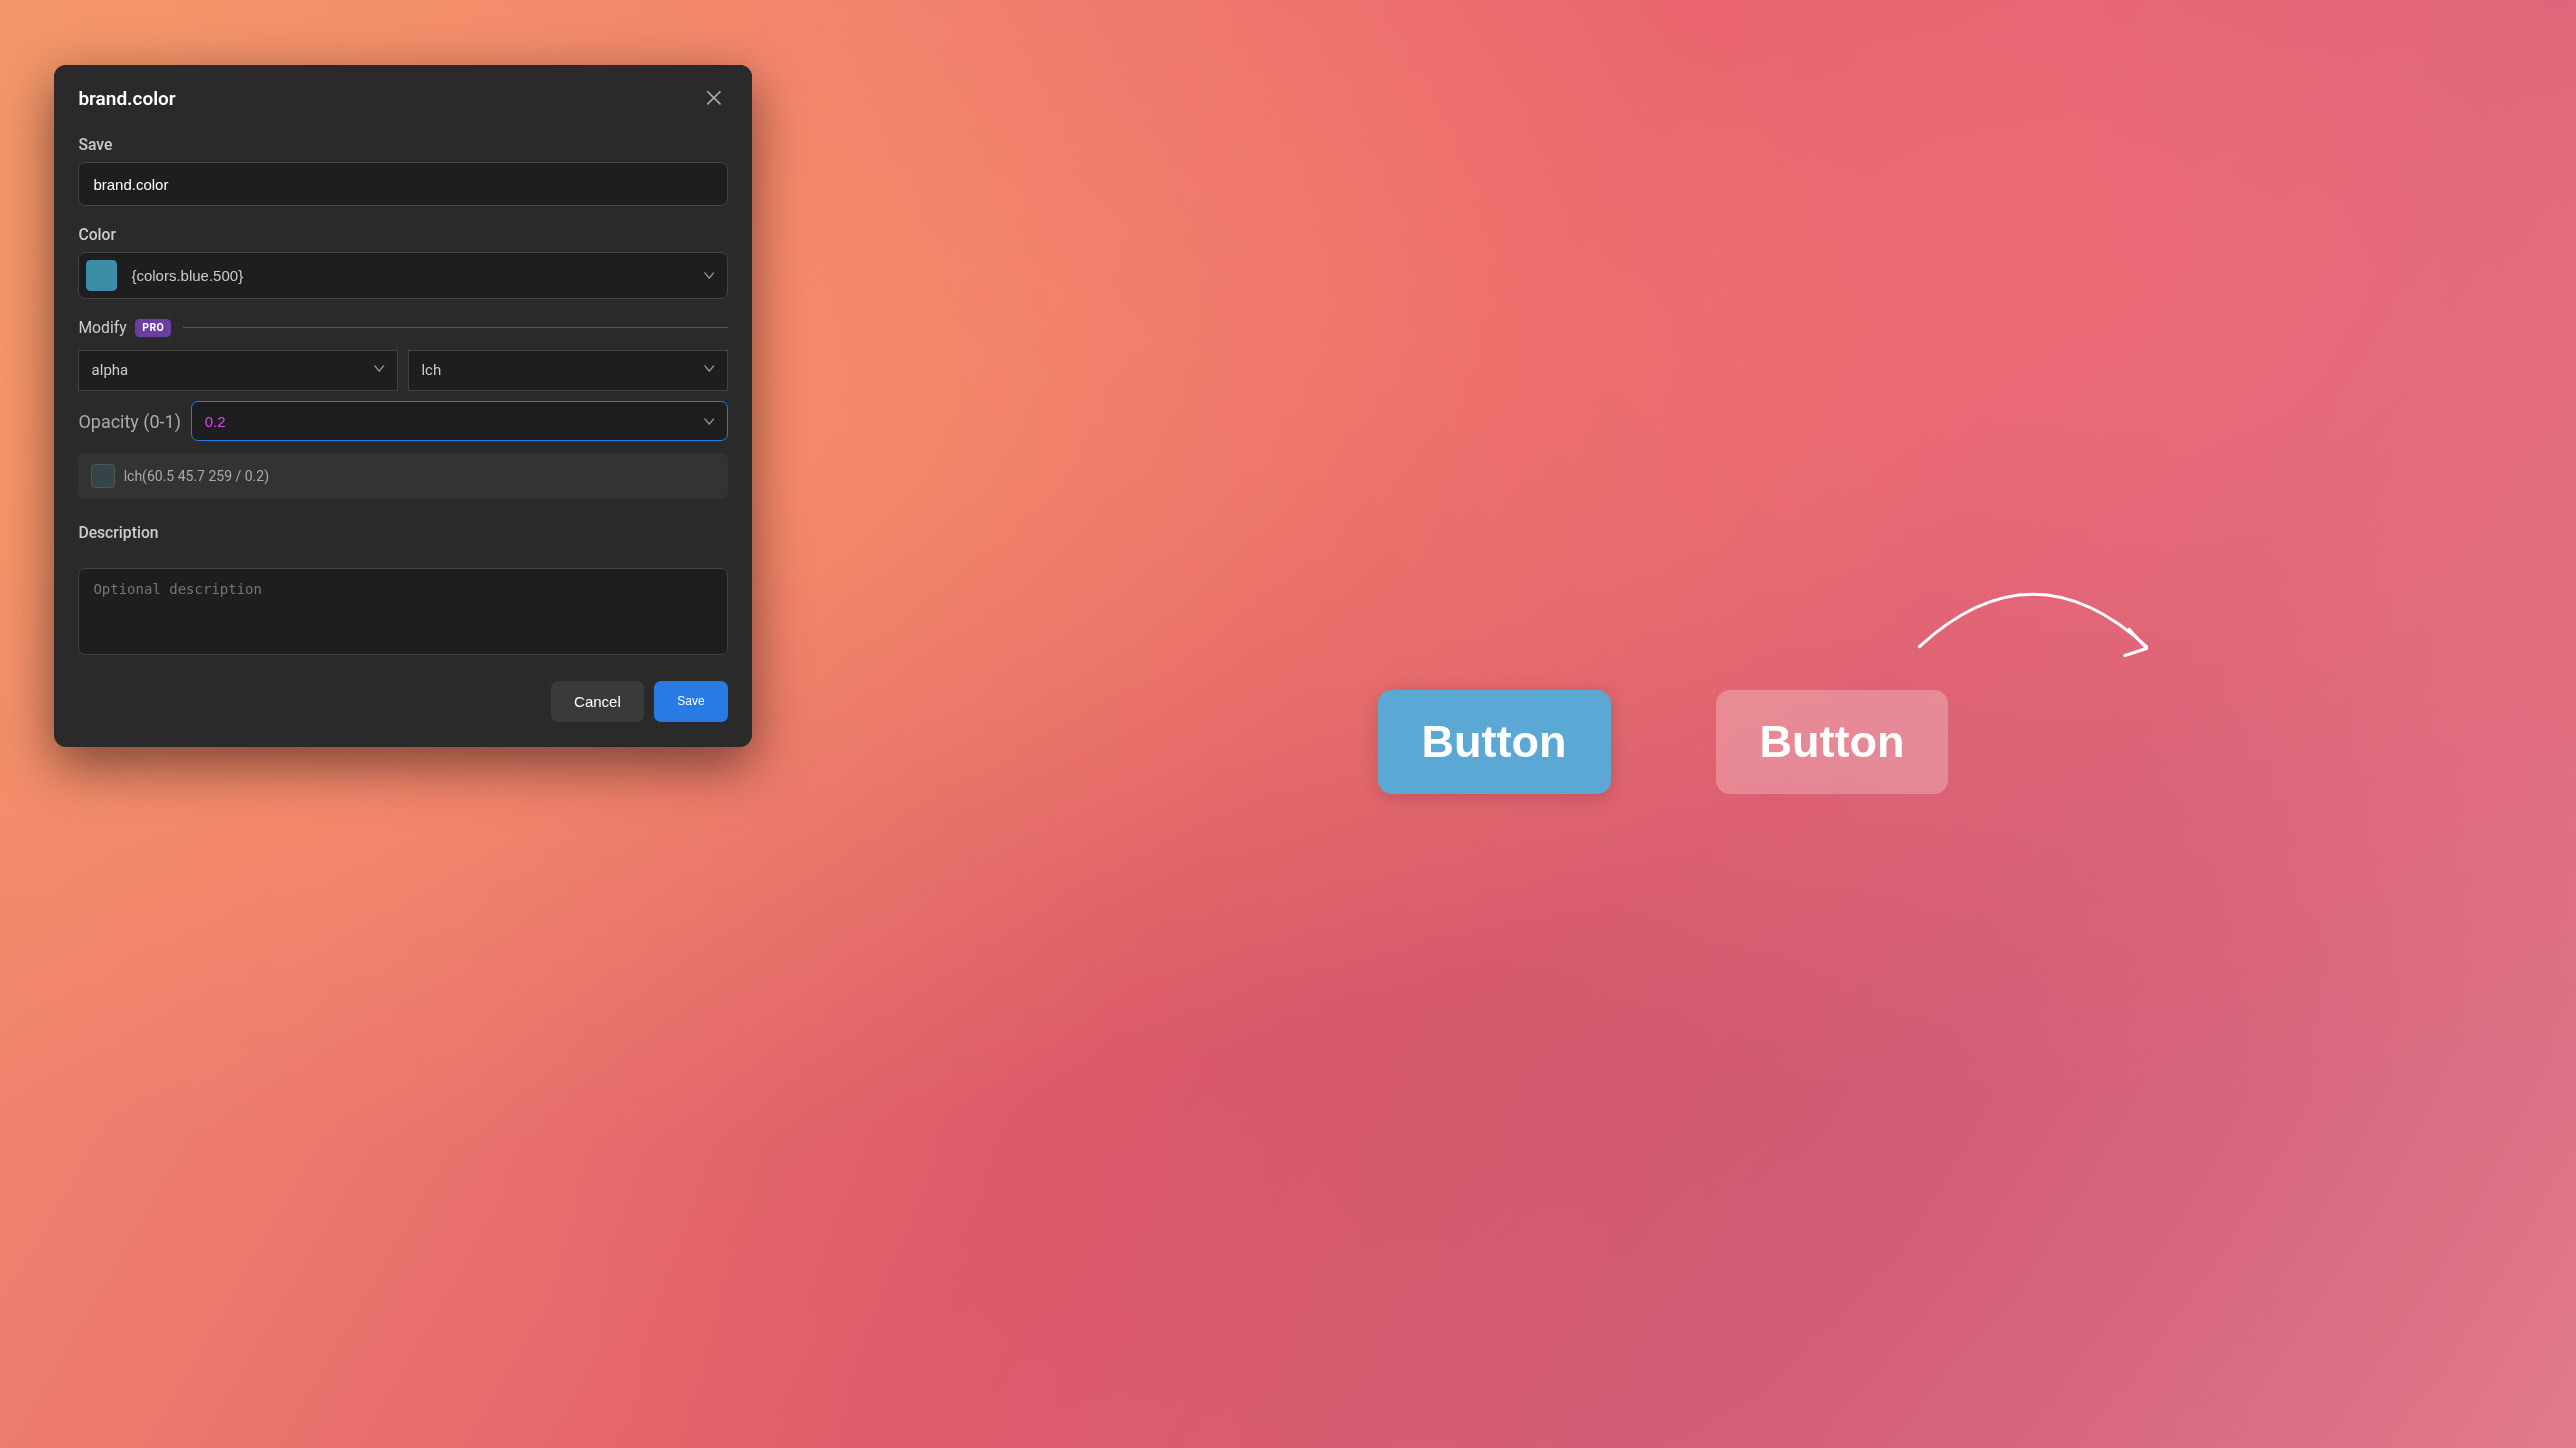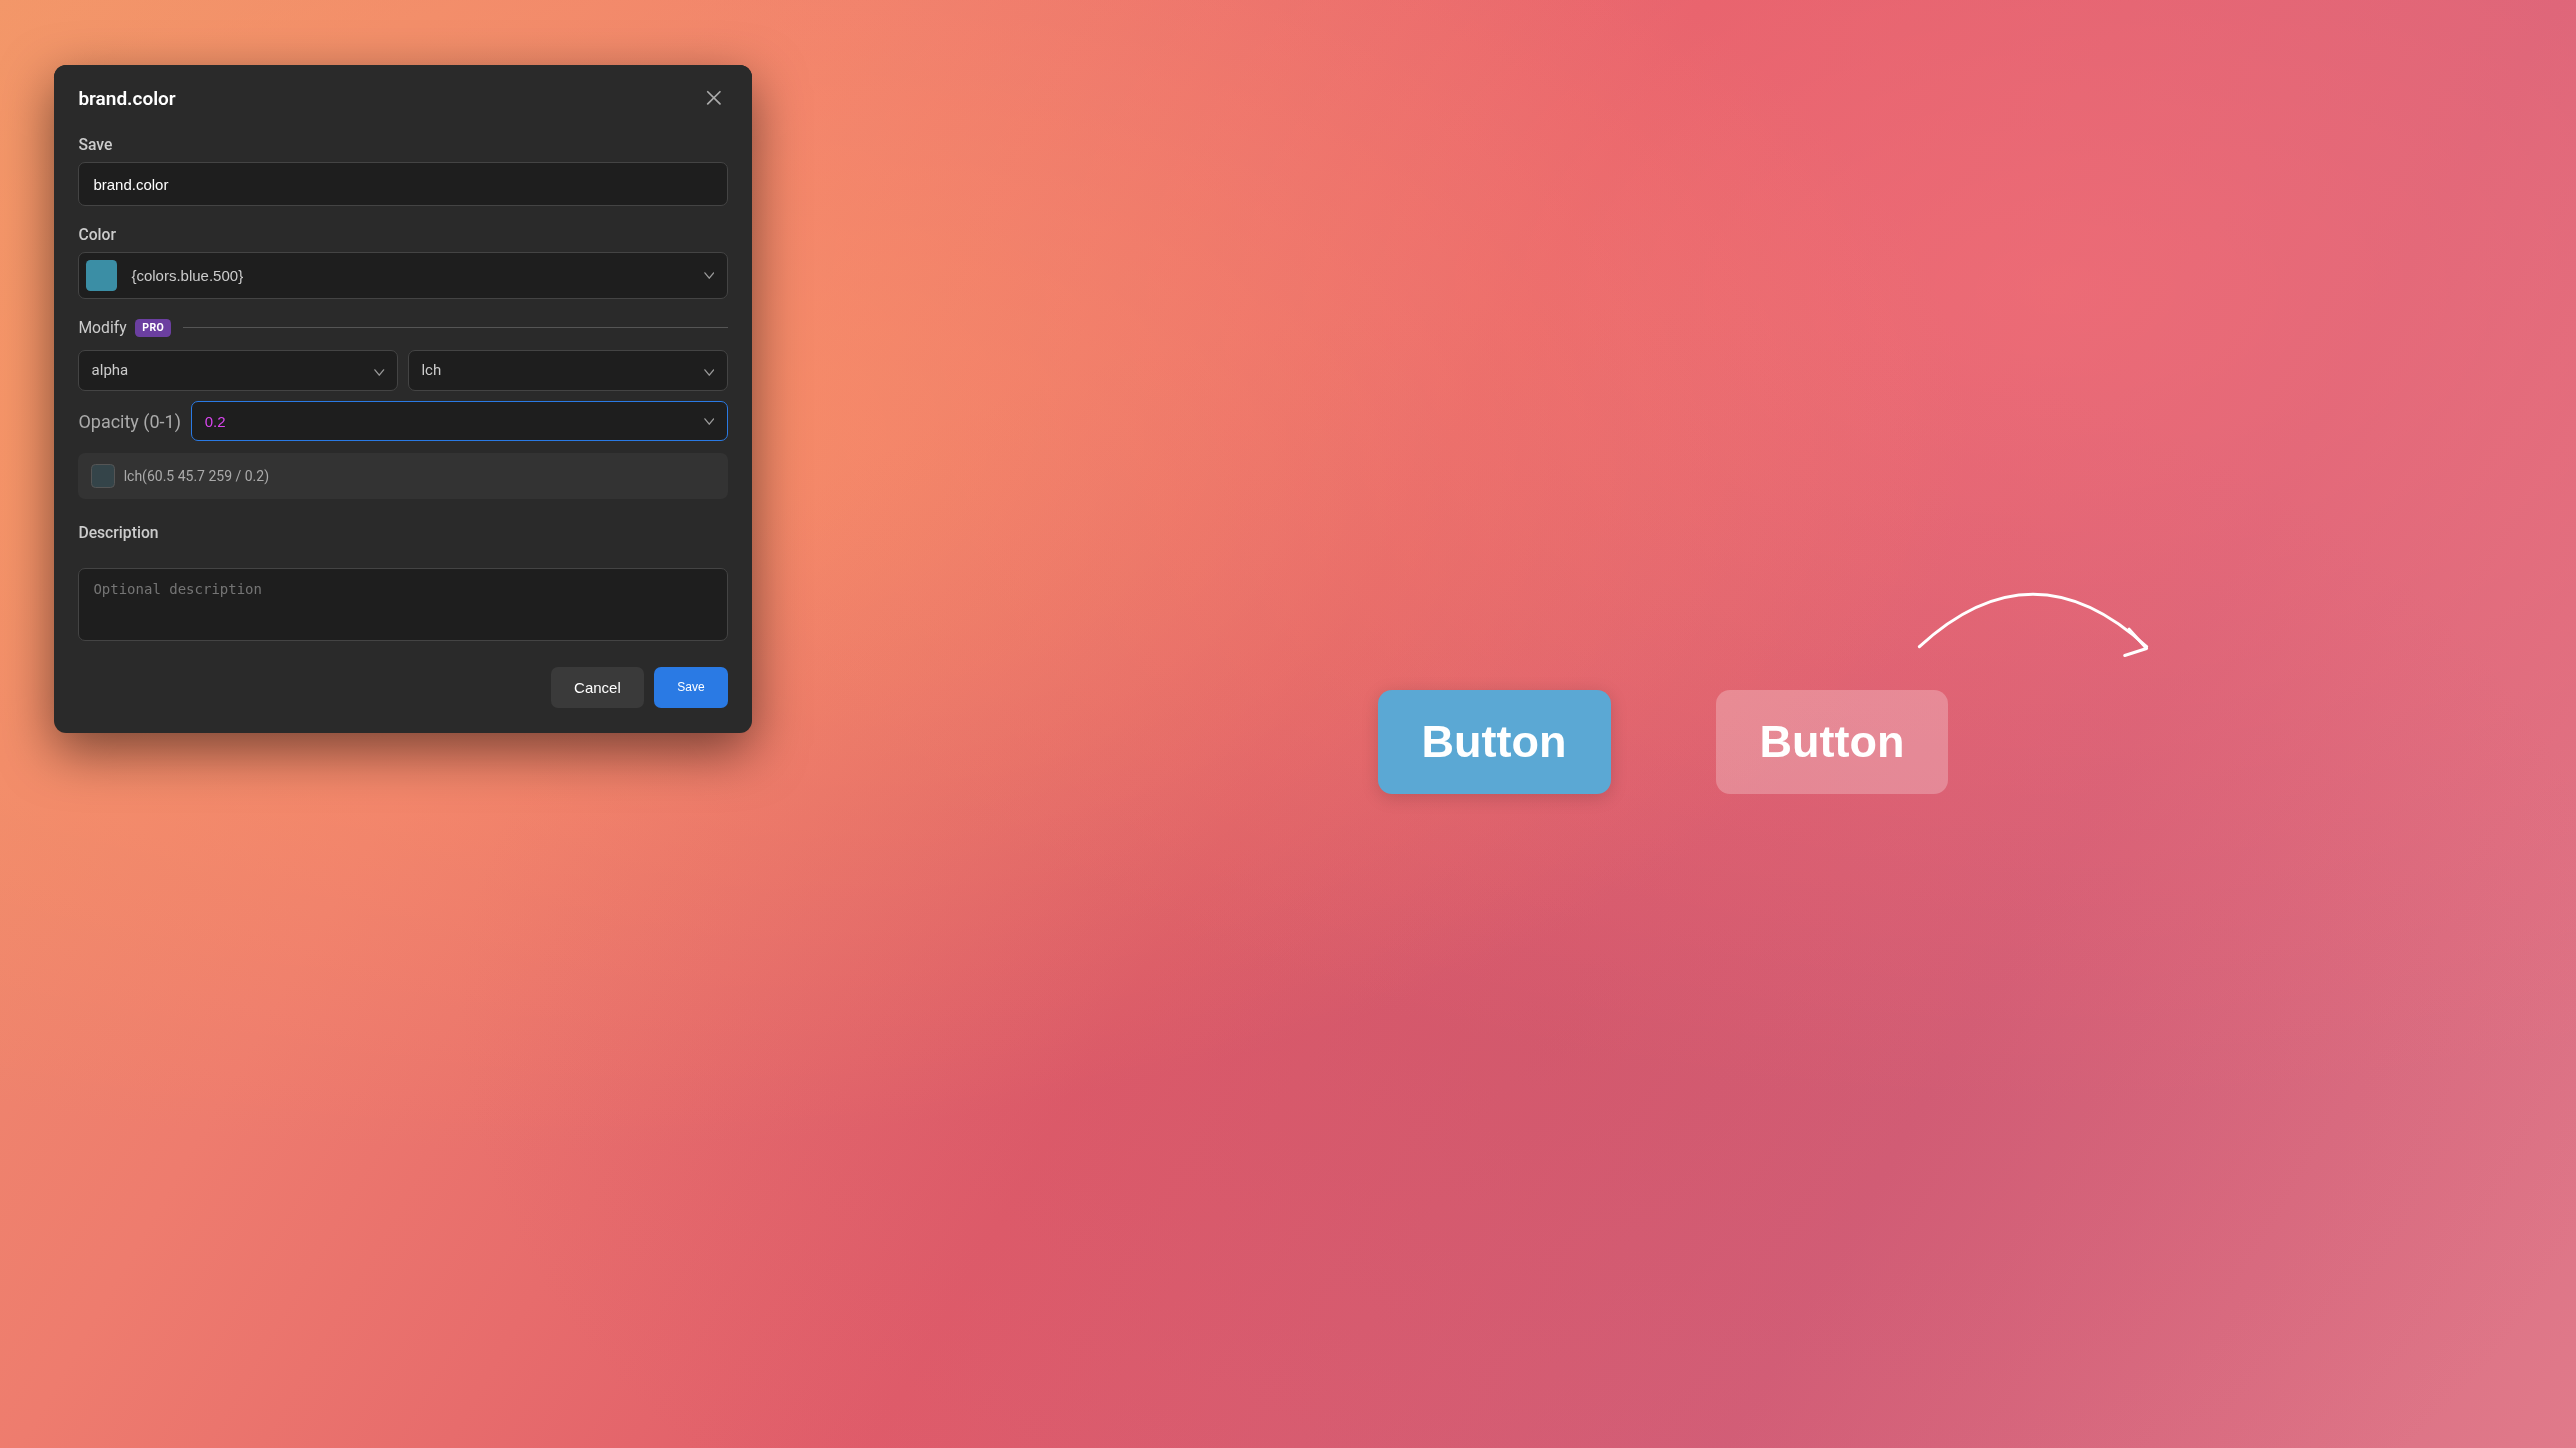--- a/index.html
+++ b/index.html
@@ -164,25 +164,25 @@
 
     .select-row {
       display: flex;
       gap: 10.5px;
       margin-bottom: 10.5px;
     }
 
     .select-box {
       flex: 1;
       display: flex;
-      align-items: flex-end;
+      align-items: flex-start;
       justify-content: space-between;
       background: #1e1e1e;
       border: 0.9px solid #444;
-      border-radius: 7px;
+      border-radius: 0;
       padding: 10.5px 12.2px;
       cursor: pointer;
       color: #cccccc;
       font-size: 15px;
     }
 
     .select-box .arrow {
       color: #999;
       font-size: 12.2px;
     }
@@ -253,21 +253,21 @@
     .description-textarea {
       width: 100%;
       background: #1e1e1e;
       border: 0.9px solid #444;
       border-radius: 7px;
       padding: 12.2px 14px;
       color: #777;
       font-size: 14px;
       font-family: monospace;
       resize: none;
-      height: 73px;
+      height: 87px;
       outline: none;
     }
 
     .dialog-footer {
       display: flex;
       justify-content: flex-end;
       gap: 10.5px;
       padding: 15.7px 24.4px 24.4px 24.4px;
     }
 

